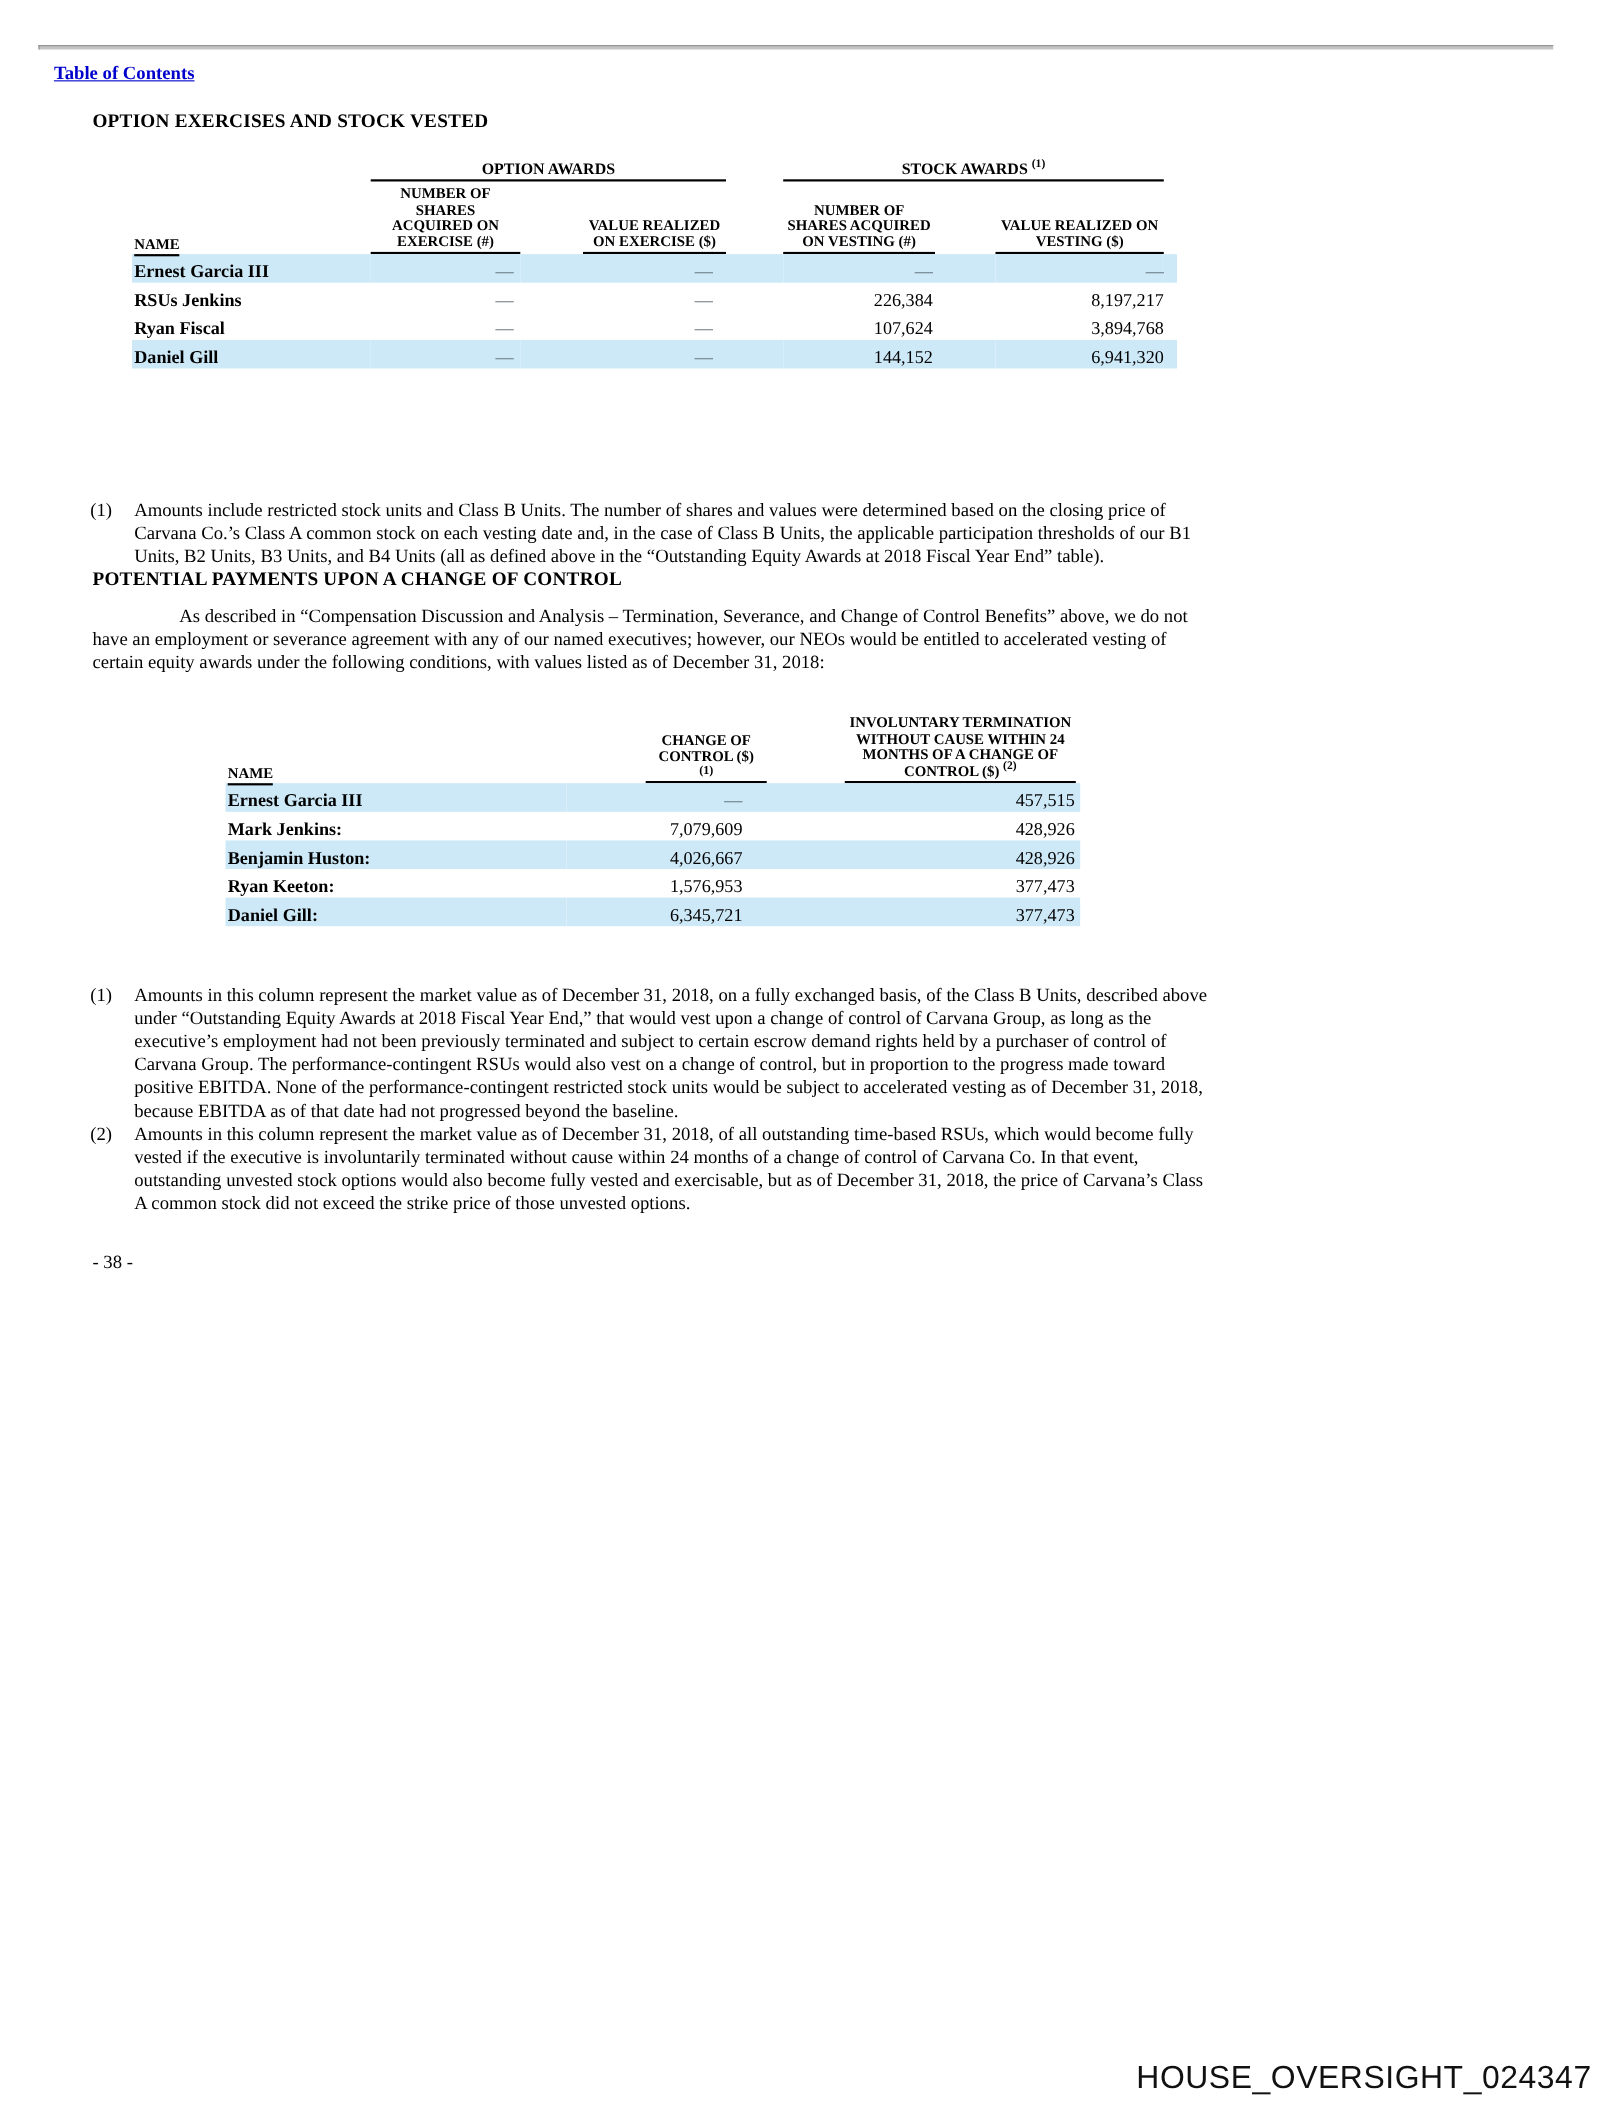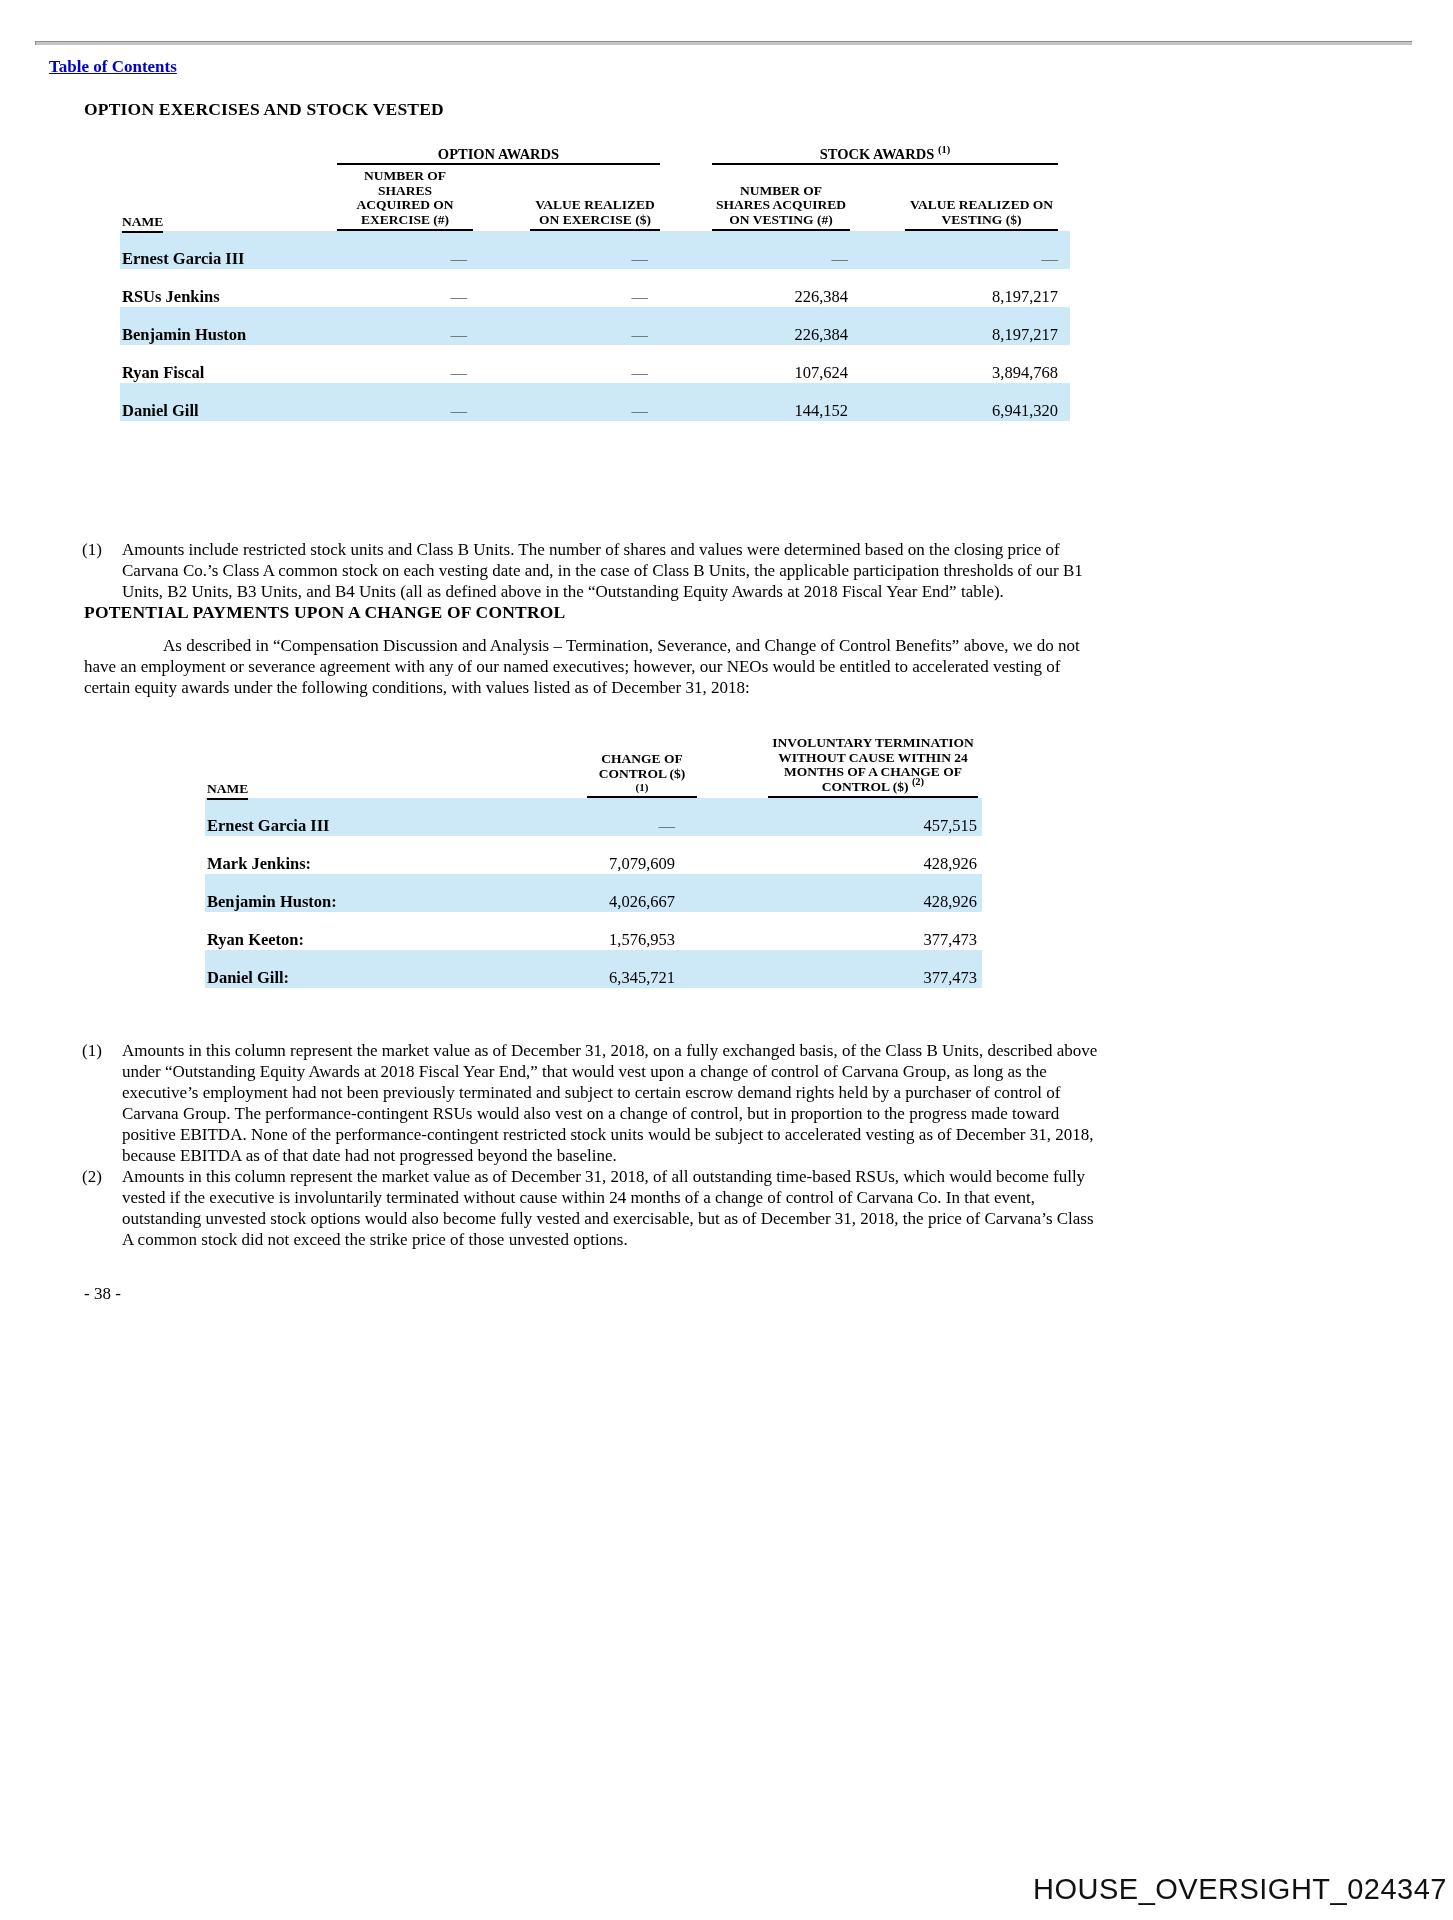--- a/index.html
+++ b/index.html
@@ -31,21 +31,21 @@
   .hu { border-bottom:2px solid #000; padding-bottom:2px; text-align:center;
         font-weight:bold; font-size:13.5px; line-height:14.5px; }
   .pre { white-space:pre-line; }
   .name-u { border-bottom:2px solid #000; padding-bottom:2px; font-weight:bold; font-size:13.5px; }
   .h-name { text-align:left; padding-left:2px; }
   sup.fnref { font-size:10.5px; vertical-align:6px; line-height:0; font-weight:bold; }
   .supline { font-size:11px; line-height:13px; font-weight:bold; }
   .iu2 { margin-left:72px; margin-right:3px; }
   .iu3 { margin-left:68px; margin-right:4px; }
 
-  .t1 td, .t2 td { height:38px; line-height:20px; }
+  .t1 td, .t2 td { height:26px; line-height:20px; }
   td.name { font-weight:bold; text-align:left; padding-left:2px; white-space:nowrap; }
   td.num { text-align:right; font-variant-numeric:lining-nums; }
   .pr0{padding-right:0;} .pr2{padding-right:2px;} .pr6{padding-right:6px;}
   .pr12{padding-right:12px;} .pr25{padding-right:25px;} .pr5{padding-right:5px;}
   tr.hl { background:#cde9f8; }
   .dash { color:#5c6b73; }
 
   .fnlist1 { margin-top:118px; }
   .fnlist2 { margin-top:52px; }
   .fn { position:relative; font-size:17px; line-height:21px; }
@@ -139,31 +139,20 @@
           <td class="name">RSUs Jenkins</td>
           <td class="num pr6 dash">—</td>
             <td></td>
           <td class="num pr12 dash">—</td>
             <td></td>
           <td class="num pr2">226,384</td>
             <td></td>
           <td class="num pr0">8,197,217</td>
             <td></td>
         </tr>
-        <tr class="hl">
-          <td class="name">Benjamin Huston</td>
-          <td class="num pr6 dash">—</td>
-            <td></td>
-          <td class="num pr12 dash">—</td>
-            <td></td>
-          <td class="num pr2">226,384</td>
-            <td></td>
-          <td class="num pr0">8,197,217</td>
-            <td></td>
-        </tr>
         <tr>
           <td class="name">Ryan Fiscal</td>
           <td class="num pr6 dash">—</td>
             <td></td>
           <td class="num pr12 dash">—</td>
             <td></td>
           <td class="num pr2">107,624</td>
             <td></td>
           <td class="num pr0">3,894,768</td>
             <td></td>

